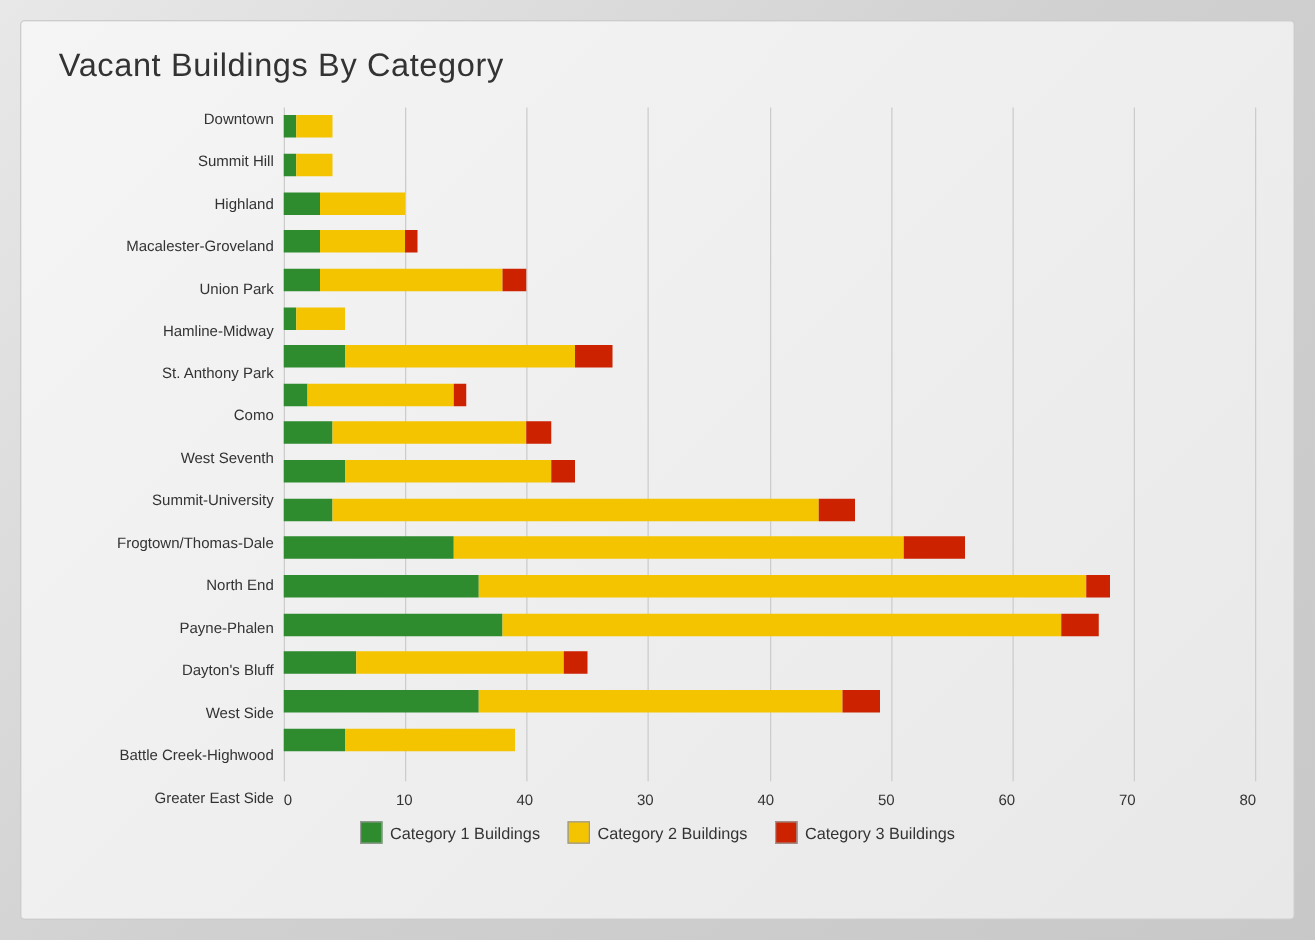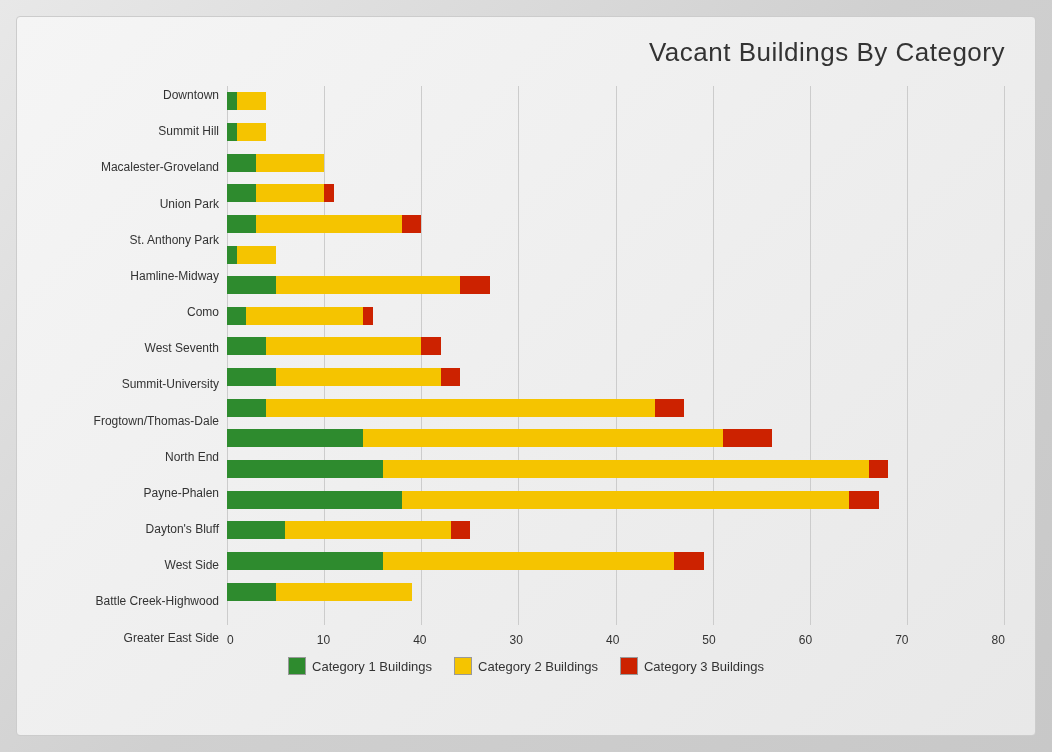--- a/index.html
+++ b/index.html
@@ -17,21 +17,21 @@
       height: 720px;
       background: linear-gradient(135deg, #f5f5f5 0%, #e8e8e8 100%);
       border: 1px solid #ccc;
       border-radius: 4px;
       padding: 20px 30px 60px 30px;
       position: relative;
       display: flex;
       flex-direction: column;
     }
     .chart-title {
-      text-align: right;
+      text-align: left;
       font-size: 26px;
       font-weight: 400;
       color: #333;
       margin-bottom: 18px;
       letter-spacing: 0.5px;
     }
     .chart-body {
       display: flex;
       flex: 1;
       gap: 0;
@@ -122,24 +122,25 @@
   </style>
 </head>
 <body>
 
 <div class="chart-container">
   <div class="chart-title">Vacant Buildings By Category</div>
   <div class="chart-body">
     <div class="y-axis" id="y-axis">
         <div class="y-label">Downtown</div>
         <div class="y-label">Summit Hill</div>
+        <div class="y-label">Highland</div>
         <div class="y-label">Macalester-Groveland</div>
         <div class="y-label">Union Park</div>
+        <div class="y-label">Hamline-Midway</div>
         <div class="y-label">St. Anthony Park</div>
-        <div class="y-label">Hamline-Midway</div>
         <div class="y-label">Como</div>
         <div class="y-label">West Seventh</div>
         <div class="y-label">Summit-University</div>
         <div class="y-label">Frogtown/Thomas-Dale</div>
         <div class="y-label">North End</div>
         <div class="y-label">Payne-Phalen</div>
         <div class="y-label">Dayton's Bluff</div>
         <div class="y-label">West Side</div>
         <div class="y-label">Battle Creek-Highwood</div>
         <div class="y-label">Greater East Side</div>

